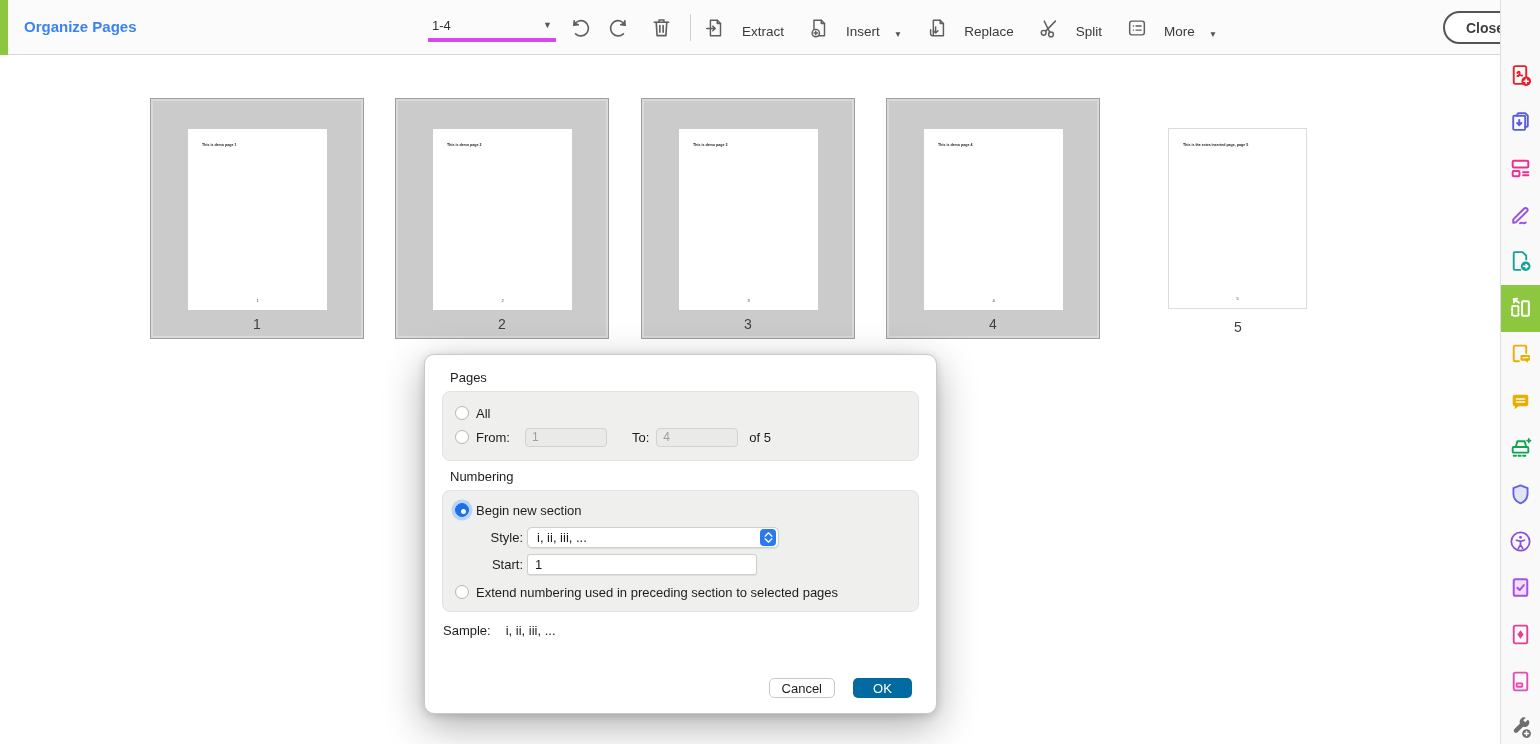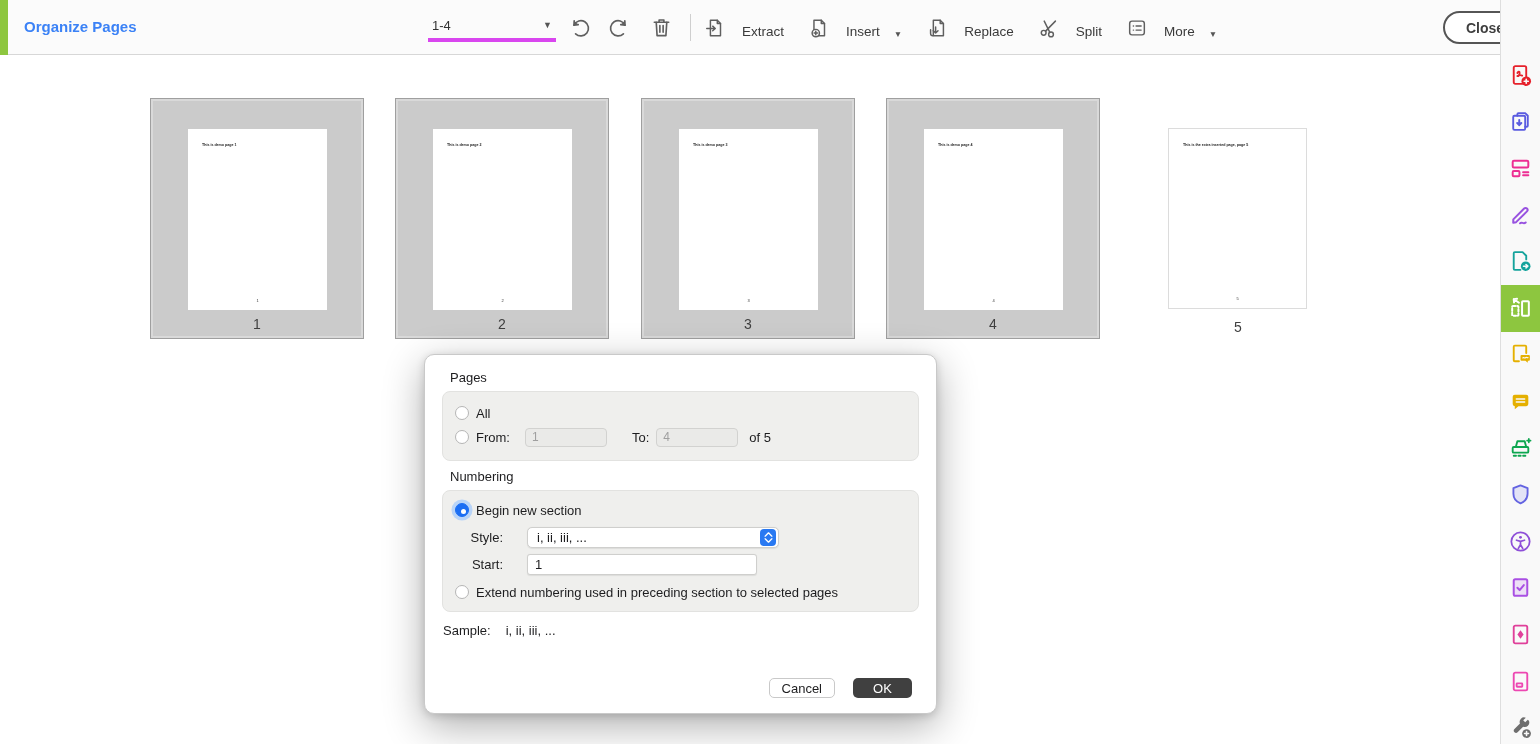--- a/index.html
+++ b/index.html
@@ -64,36 +64,36 @@
   .radio { width:14px; height:14px; border-radius:50%; background:#fff; border:1px solid #b5b5b5;
            flex:0 0 auto; position:relative; cursor:pointer; }
   .radio.on { background:#1b6ef3; border-color:#1b6ef3; }
   .radio.on::after { content:""; position:absolute; left:4.5px; top:4.5px; width:5px; height:5px;
                      border-radius:50%; background:#fff; }
   .radio.focus { box-shadow:0 0 0 3.5px #b8d4f8; }
   .mini-input { height:19px; border:1px solid #d2d2d0; border-radius:4px; background:#eaeae8;
                 color:#9f9f9f; font-size:12px; padding:0 6px; width:82px;
                 font-family:"Liberation Sans", sans-serif; }
   .form-row { display:flex; align-items:center; margin:6px 0; }
-  .form-label { width:72px; text-align:right; padding-right:24px; flex:0 0 auto; }
+  .form-label { width:72px; text-align:right; padding-right:4px; flex:0 0 auto; }
   .select-box { width:252px; height:21px; background:#fff; border:1px solid #cfcfcd; border-radius:5px;
                 display:flex; align-items:center; justify-content:space-between; padding:0 2px 0 9px;
                 cursor:pointer; box-shadow:0 .5px 1px rgba(0,0,0,.08); }
   .stepper { width:16px; height:17px; background:#2979f2; border-radius:4px; display:flex;
              flex-direction:column; align-items:center; justify-content:center; gap:1px; }
   .stepper svg { stroke:#fff; fill:none; stroke-width:1.6; stroke-linecap:round; stroke-linejoin:round; }
   .text-input { width:252px; height:21px; background:#fff; border:1px solid #cfcfcd; border-radius:3px;
                 font-size:13px; color:#1d1d1f; padding:0 7px; font-family:"Liberation Sans", sans-serif;
                 box-shadow:0 .5px 1px rgba(0,0,0,.08); }
   .sample-row { display:flex; align-items:center; margin:11px 0 0 1px; }
   .btn-row { position:absolute; right:24px; bottom:15px; display:flex; gap:18px; }
   .btn { height:20px; min-width:59px; border-radius:5px; font-size:13px; display:flex; align-items:center;
          justify-content:center; padding:0 12px; cursor:pointer; }
   .btn.cancel { background:#fff; border:1px solid #c9c9c9; color:#1d1d1f; }
-  .btn.ok { background:#404040; color:#fff; font-weight:400; }
+  .btn.ok { background:#0369a1; color:#fff; font-weight:400; }
 </style>
 </head>
 <body>
 
 <div class="toolbar">
   <div class="accent"></div>
   <div class="tb-title">Organize Pages</div>
 
   <div class="range-field">
     <span class="val">1-4</span>

